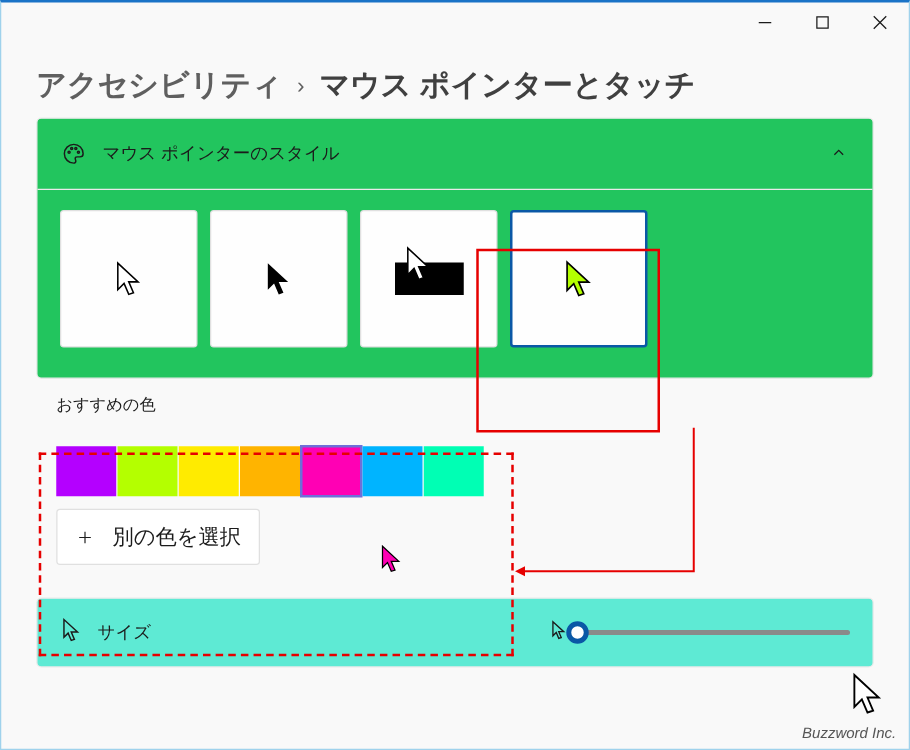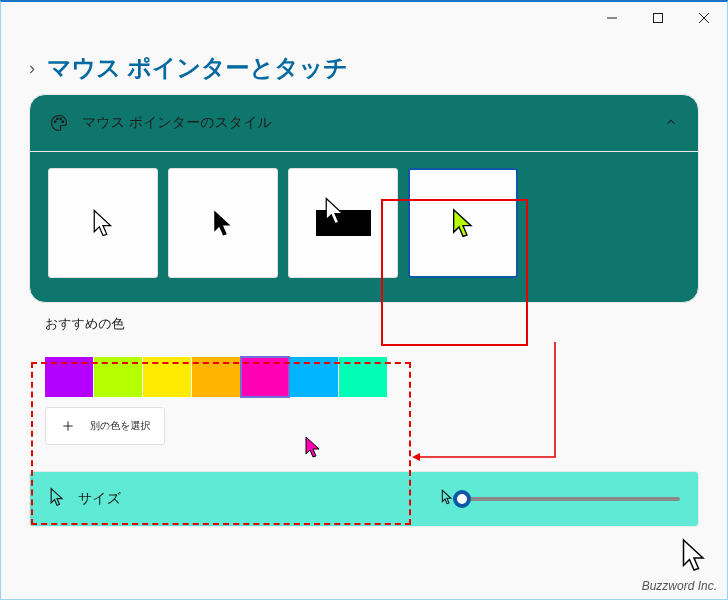--- a/index.html
+++ b/index.html
@@ -5,40 +5,40 @@
   * { box-sizing: border-box; margin: 0; padding: 0; }
   html, body { width: 728px; height: 600px; font-family: "Yu Gothic UI", "Segoe UI", Meiryo, sans-serif; background: #f9f9f9; color: #1b1b1b; overflow: hidden; }
   .window { width: 728px; height: 600px; position: relative; border: 1px solid #9fd2ec; border-top: 2px solid #1a73c7; background: #f9f9f9; }
   .titlebar { height: 32px; display: flex; justify-content: flex-end; align-items: center; }
   .titlebar .tb-btn { width: 46px; height: 32px; display: flex; align-items: center; justify-content: center; font-size: 12px; cursor: pointer; }
   .tb-btn svg { stroke: #1b1b1b; }
   .content { padding: 0 28px; }
   .breadcrumb { display: flex; align-items: center; gap: 12px; margin-top: 18px; }
   .breadcrumb .bc-item { font-size: 24px; font-weight: 600; color: #5f5f5f; }
   .breadcrumb .bc-sep { font-size: 18px; color: #5f5f5f; }
-  .breadcrumb .bc-current { font-size: 24px; font-weight: 600; color: #0369a1; }
+  .breadcrumb .bc-current { font-size: 24px; font-weight: 600; color: #404040; }
   .section-label { font-size: 13px; font-weight: 600; margin-top: 26px; }
-  .card { background: #0f766e; border: 1px solid #eaeaea; border-radius: 16px; margin-top: 10px; }
+  .card { background: #22c55e; border: 1px solid #eaeaea; border-radius: 4px; margin-top: 10px; }
   .card-header { display: flex; align-items: center; height: 56px; padding: 0 18px; cursor: pointer; }
   .card-header .hdr-icon { width: 22px; height: 22px; display: flex; align-items: center; justify-content: center; margin-right: 12px; }
   .card-header .hdr-label { font-size: 14px; flex: 1; }
   .card-header .chevron { width: 16px; height: 16px; }
   .card-body { padding: 16px 18px 24px 18px; border-top: 1px solid #eaeaea; }
   .style-row { display: flex; gap: 10px; position: relative; }
   .style-tile { width: 110px; height: 110px; border: 1px solid #e0e0e0; border-radius: 3px; display: flex; align-items: center; justify-content: center; cursor: pointer; background: #fefefe; }
   .style-tile.selected { border: 2px solid #0a58a6; }
   .tile-inverted-inner { background: #000; width: 55px; height: 26px; position: relative; display:flex; align-items:flex-start; }
   .red-box { position: absolute; border: 2px solid #e60000; pointer-events: none; }
   .red-tile-box { left: 380px; top: 197px; width: 147px; height: 147px; }
   .red-panel-box { left: 30px; top: 360px; width: 380px; height: 163px; border: 2px dashed #e60000; }
   .rec-label { font-size: 13px; margin-bottom: 24px; }
   .swatch-row { display: flex; gap: 1px; }
   .swatch { width: 48px; height: 40px; cursor: pointer; position: relative; }
   .swatch.selected { outline: 2px solid #6f6fd8; outline-offset: -1px; }
-  .more-btn { display: flex; align-items: center; gap: 14px; margin-top: 10px; background: #fff; border: 1px solid #e0e0e0; border-radius: 3px; padding: 10px 14px; width: fit-content; cursor: pointer; font-size: 10px; text-align: right; }
+  .more-btn { display: flex; align-items: center; gap: 14px; margin-top: 10px; background: #fff; border: 1px solid #e0e0e0; border-radius: 3px; padding: 10px 14px; width: fit-content; cursor: pointer; font-size: 17px; text-align: right; }
   .more-btn .plus { width: 16px; height: 16px; display:flex; align-items:center; justify-content:center; }
   .rec-container { padding: 12px 16px 16px 16px; }
 
   .size-card { display: flex; align-items: center; height: 56px; padding: 0 18px; background:#5eead4; border:1px solid #eaeaea; border-radius:4px; margin-top:10px; }
   .size-card .hdr-icon { margin-right:12px; }
   .size-card .hdr-label { flex:1; font-size:14px; }
   .slider-wrap { display:flex; align-items:center; gap:8px; width:240px; }
   .slider-track { flex:1; height:4px; background:#8a8a8a; border-radius:2px; position:relative; }
   .slider-thumb { position:absolute; left:0%; top:50%; transform:translate(-50%,-50%); width:18px; height:18px; border-radius:50%; background:#fff; border:4px solid #0a58a6; }
 
@@ -66,20 +66,21 @@
       <svg width="12" height="12">
           <line x1="1" y1="1" x2="11" y2="11" stroke-width="1"></line>
           <line x1="11" y1="1" x2="1" y2="11" stroke-width="1"></line>
         </svg>
     </div>
   </div>
 
   <div class="content">
 
     <div class="breadcrumb">
+      <span class="bc-item">アクセシビリティ</span>
       <span class="bc-sep">›</span>
       <span class="bc-current">マウス ポインターとタッチ</span>
     </div>
 
 
     <div class="card">
       <div class="card-header">
         <span class="hdr-icon">
           <svg width="20" height="20" viewBox="0 0 24 24" fill="none" stroke="#1b1b1b" stroke-width="1.4">
             <path d="M12 3a9 9 0 1 0 0 18c1.5 0 2-1 2-2s-.6-1.6-.6-2.4c0-1 .8-1.6 1.8-1.6H18a3 3 0 0 0 3-3c0-5-4-9-9-9z"></path>

